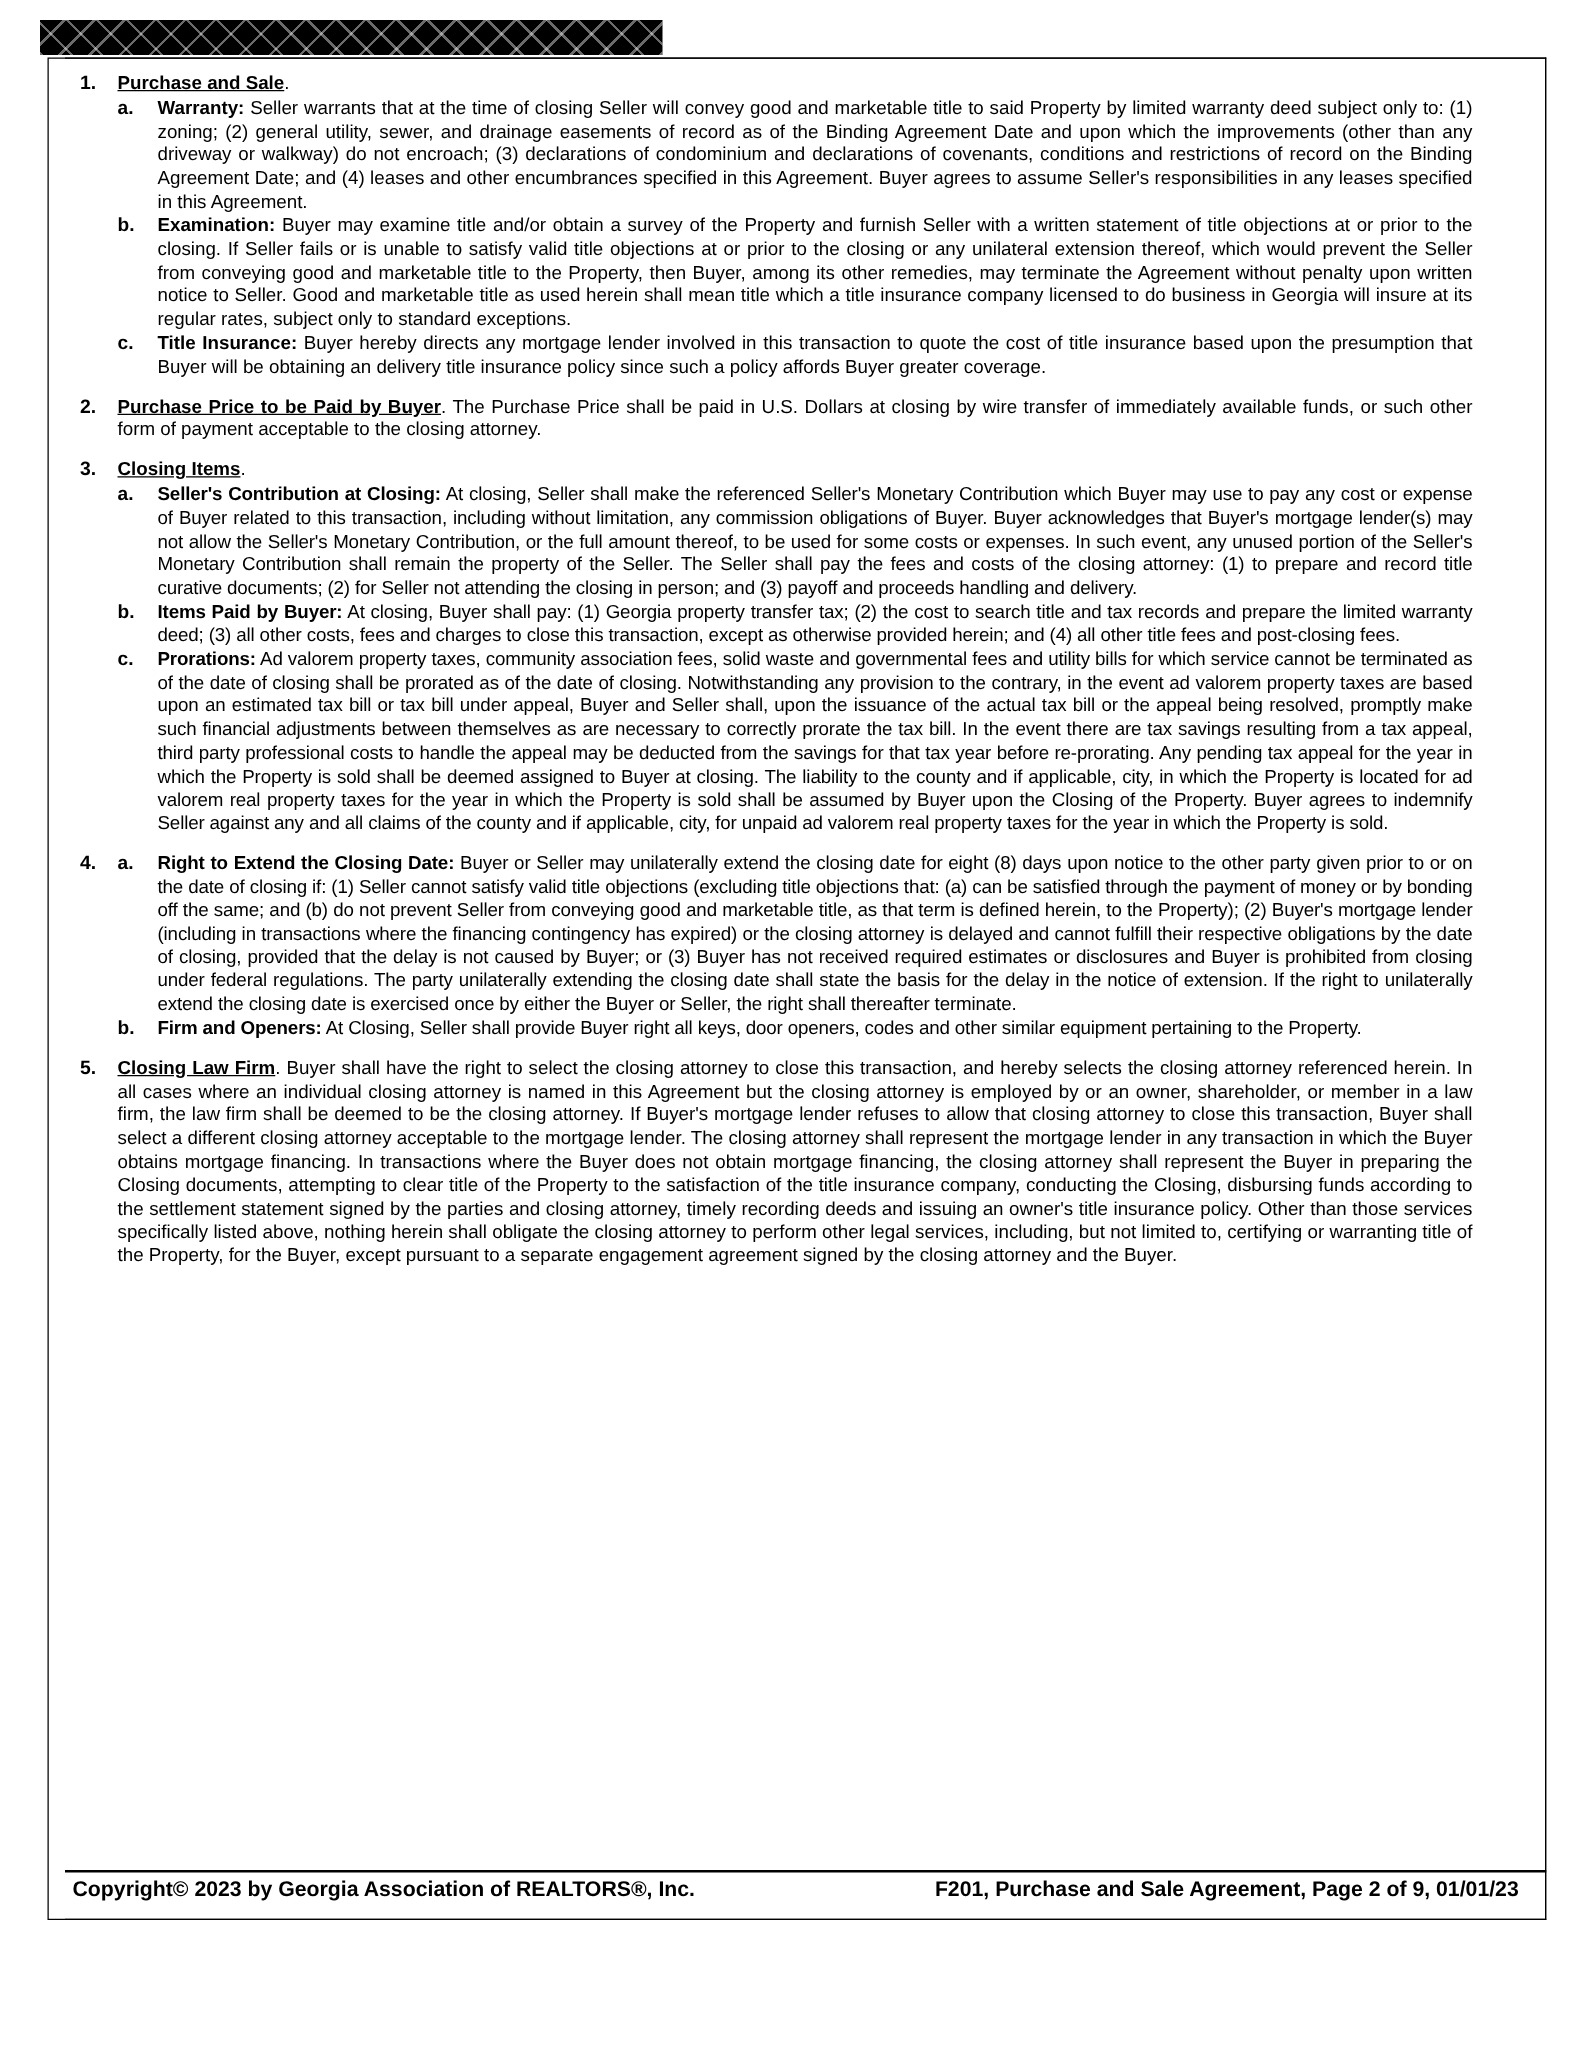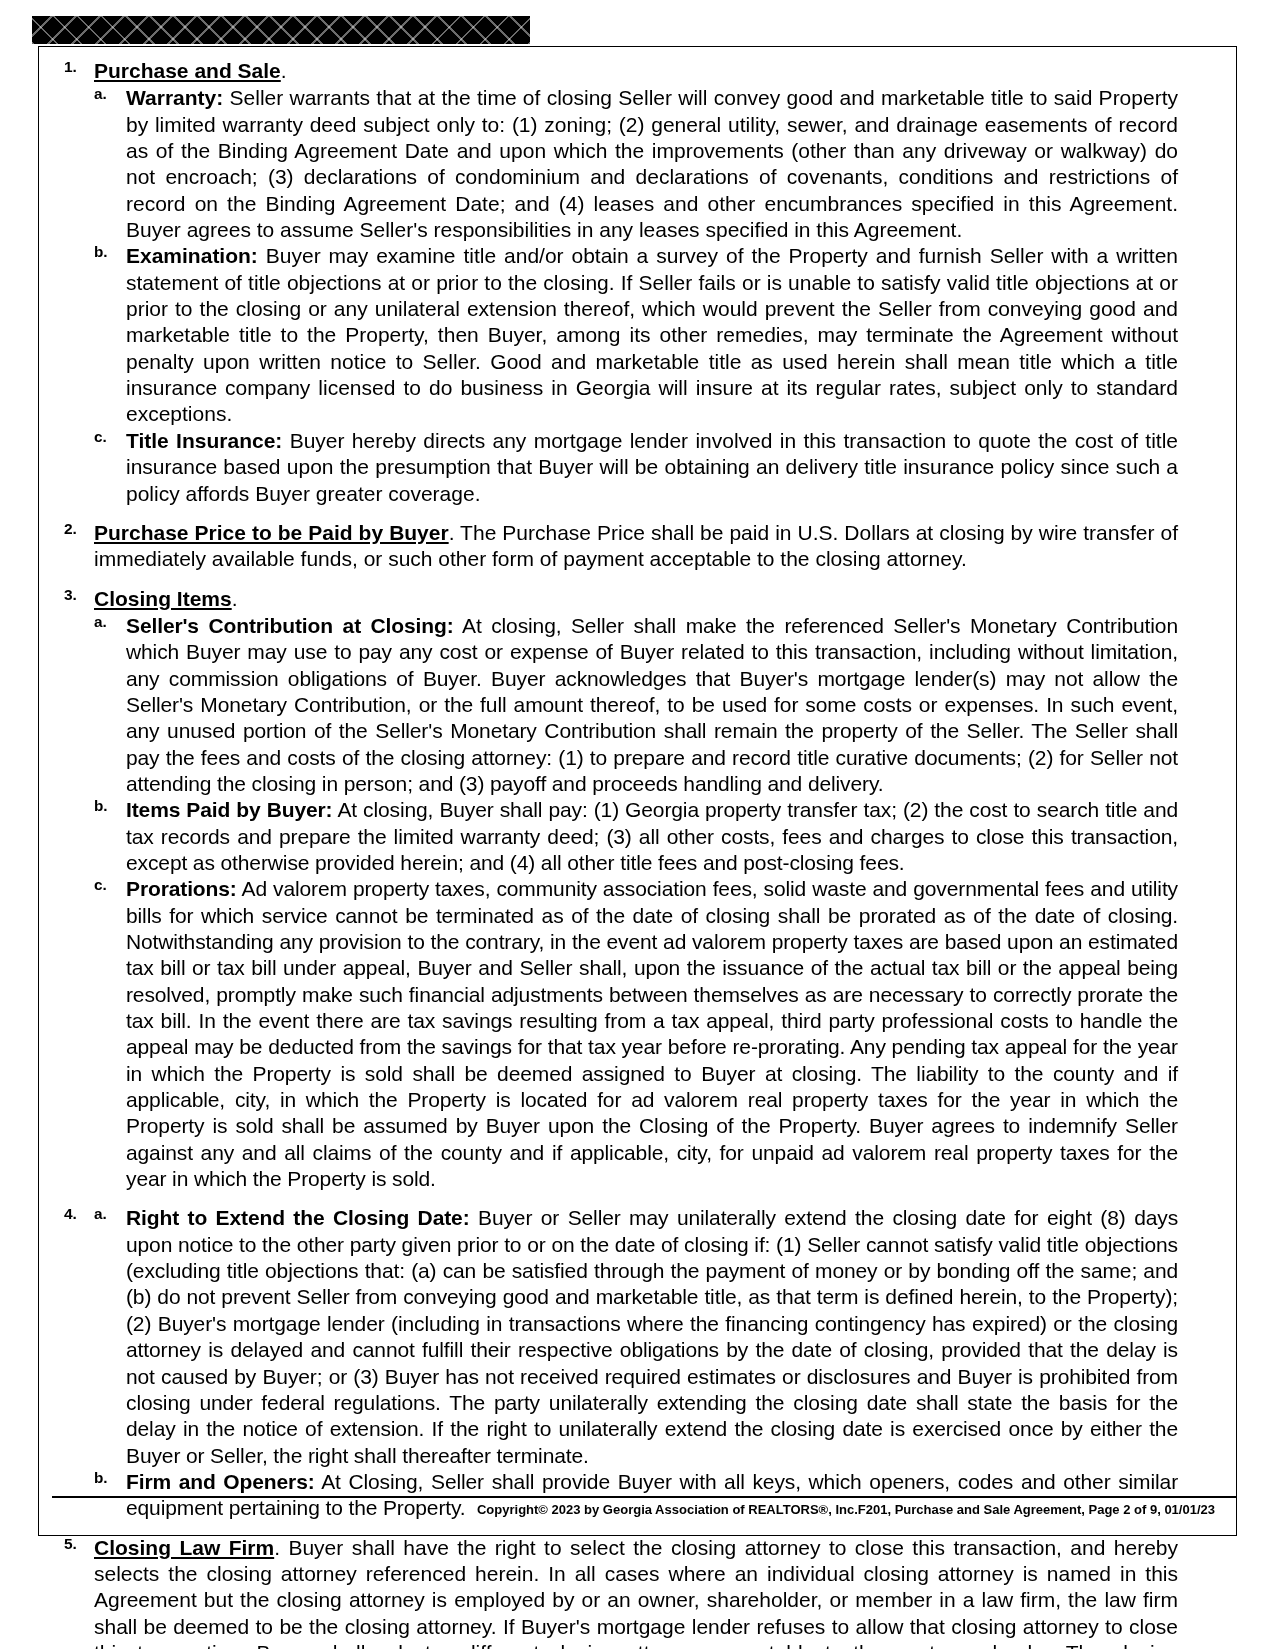--- a/index.html
+++ b/index.html
@@ -89,21 +89,21 @@
     left: 6px;
     top: 0;
     font-size: 15.5px;
     font-weight: bold;
   }
   .num-title {
     font-weight: bold;
     text-decoration: underline;
   }
   .para {
-    font-size: 21px;
+    font-size: 15px;
     line-height: 1.255;
     text-align: justify;
     margin: 0;
   }
   .para.j { text-align: justify; }
   .para.squeeze { letter-spacing: -0.12px; }
 
   ol.abclist {
     list-style: none;
     margin: 1px 0 0 0;
@@ -131,22 +131,22 @@
     width: 1185px;
     height: 0;
     border-top: 2px solid #000;
   }
   .footer {
     position: absolute;
     left: 58px;
     top: 1502px;
     width: 1175px;
     display: flex;
-    justify-content: flex-end;
-    font-size: 13px;
+    justify-content: space-between;
+    font-size: 17px;
     font-weight: bold;
   }
   .footer-left { white-space: nowrap; }
   .footer-right { white-space: nowrap; padding-right: 18px; }
 </style>
 </head>
 <body>
 
 <div class="barcode-strip"></div>
 
@@ -203,21 +203,21 @@
 
     <li class="num-item">
       <span class="marker">4.</span>
       <ol class="abclist">
         <li class="abc-item">
           <span class="marker">a.</span>
           <div class="para j squeeze"><span class="abc-title">Right to Extend the Closing Date:</span><span> Buyer or Seller may unilaterally extend the closing date for eight (8) days upon notice to the other party given prior to or on the date of closing if: (1) Seller cannot satisfy valid title objections (excluding title objections that: (a) can be satisfied through the payment of money or by bonding off the same; and (b) do not prevent Seller from conveying good and marketable title, as that term is defined herein, to the Property); (2) Buyer's mortgage lender (including in transactions where the financing contingency has expired) or the closing attorney is delayed and cannot fulfill their respective obligations by the date of closing, provided that the delay is not caused by Buyer; or (3) Buyer has not received required estimates or disclosures and Buyer is prohibited from closing under federal regulations. The party unilaterally extending the closing date shall state the basis for the delay in the notice of extension.  If the right to unilaterally extend the closing date is exercised once by either the Buyer or Seller, the right shall thereafter terminate.</span></div>
         </li>
         <li class="abc-item">
           <span class="marker">b.</span>
-          <div class="para j squeeze"><span class="abc-title">Firm and Openers:</span><span> At Closing, Seller shall provide Buyer with all keys, which openers, codes and other similar equipment pertaining to the Property.</span></div>
+          <div class="para j squeeze"><span class="abc-title">Firm and Openers:</span><span> At Closing, Seller shall provide Buyer right all keys, door openers, codes and other similar equipment pertaining to the Property.</span></div>
         </li>
       </ol>
     </li>
 
     <li class="num-item">
       <span class="marker">5.</span>
       <div class="para j"><span class="num-title">Closing Law Firm</span><span>.</span><span> Buyer shall have the right to select the closing attorney to close this transaction, and hereby selects the closing attorney referenced herein. In all cases where an individual closing attorney is named in this Agreement but the closing attorney is employed by or an owner, shareholder, or member in a law firm, the law firm shall be deemed to be the closing attorney. If Buyer's mortgage lender refuses to allow that closing attorney to close this transaction, Buyer shall select a different closing attorney acceptable to the mortgage lender. The closing attorney shall represent the mortgage lender in any transaction in which the Buyer obtains mortgage financing. In transactions where the Buyer does not obtain mortgage financing, the closing attorney shall represent the Buyer in preparing the Closing documents, attempting to clear title of the Property to the satisfaction of the title insurance company, conducting the Closing, disbursing funds according to the settlement statement signed by the parties and closing attorney, timely recording deeds and issuing an owner's title insurance policy. Other than those services specifically listed above, nothing herein shall obligate the closing attorney to perform other legal services, including, but not limited to, certifying or warranting title of the Property, for the Buyer, except pursuant to a separate engagement agreement signed by the closing attorney and the Buyer.</span></div>
     </li>
 
   </ol>

